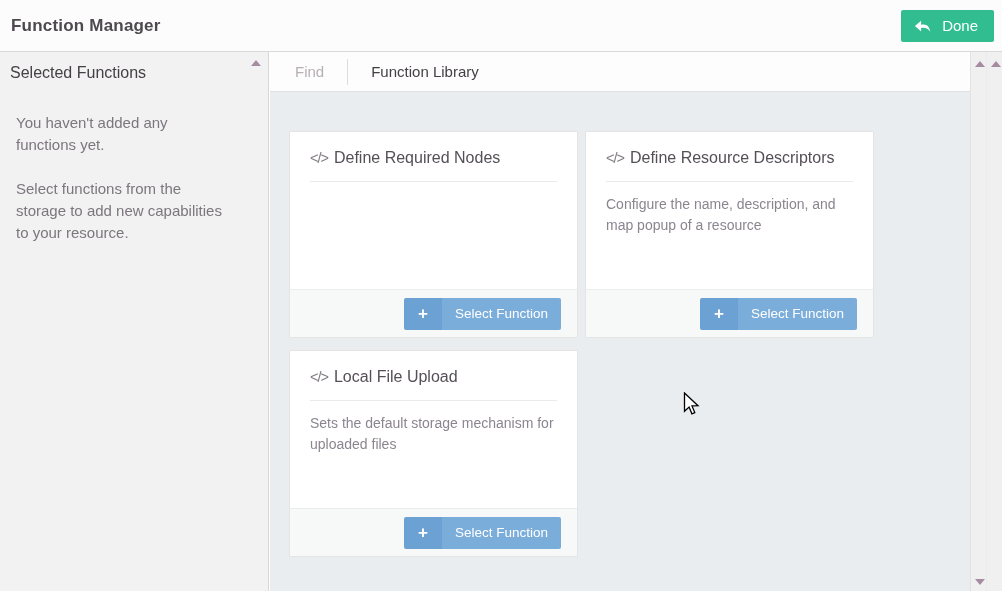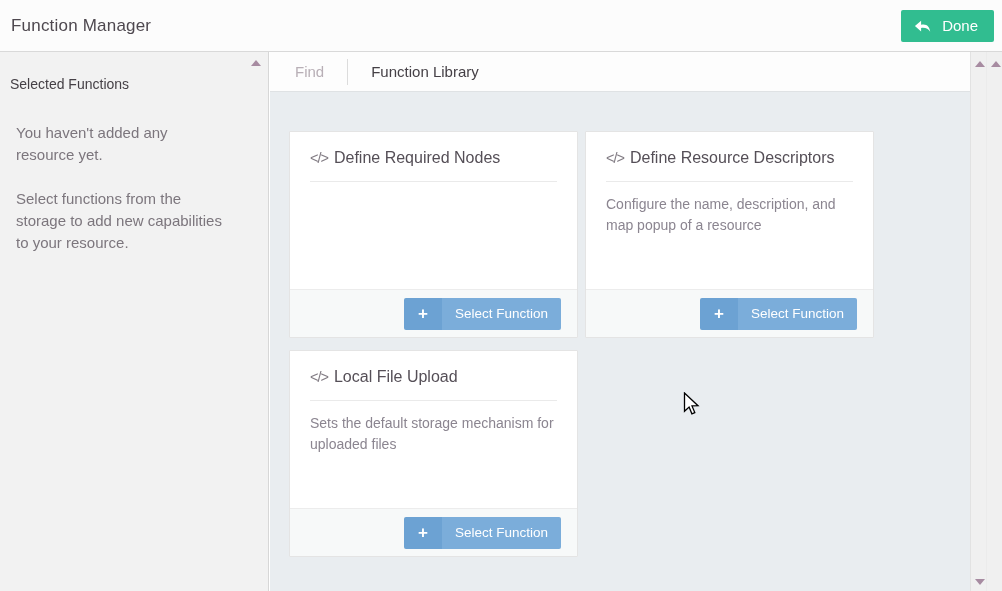--- a/index.html
+++ b/index.html
@@ -11,36 +11,36 @@
     color: #4e484f;
   }
 
   
   .topbar {
     position: absolute; top: 0; left: 0; width: 1002px; height: 52px;
     background: #fcfcfc; border-bottom: 1px solid #d9d9d9;
     display: flex; align-items: center; justify-content: space-between;
     padding: 0 8px 0 11px; z-index: 5;
   }
-  .topbar h1 { font-size: 17px; font-weight: 400; color: #4e484f; letter-spacing: .2px; }
+  .topbar h1 { font-size: 17px; font-weight: 700; color: #4e484f; letter-spacing: .2px; }
   .done-btn {
     display: inline-flex; align-items: center; gap: 11px;
     height: 32px; padding: 0 16px 0 13px;
     background: #31bd90; color: #fff; border: none; border-radius: 2px;
     font-family: inherit; font-size: 15px; cursor: pointer;
   }
   .done-btn svg { display: block; }
 
   
   .sidebar {
     position: absolute; top: 52px; left: 0; width: 269px; bottom: 0;
     background: #f2f2f2; border-right: 1px solid #d7d7d7;
     padding: 12px 16px 0 10px;
   }
-  .sidebar-header { font-size: 14px; color: #454046; margin-bottom: 30px; margin-top: 12px; }
+  .sidebar-header { font-size: 16px; color: #454046; margin-bottom: 30px; }
   .sidebar p {
     font-size: 15px; line-height: 22px; color: #7c767d;
     margin: 0 30px 22px 6px; max-width: 212px;
   }
   .side-scroll-up { position: absolute; top: 8px; right: 7px; }
 
   
   .main { position: absolute; top: 52px; left: 270px; right: 32px; bottom: 0; }
   .tabbar {
     height: 40px; background: #fdfdfd; border-bottom: 1px solid #dfe2e4;
@@ -119,21 +119,21 @@
         <path d="M10 8.2 V2.4 L1.2 10.1 l8.8 7.8 v-5.1 c6.2-.9 10.3 1.2 13 5.4 C22 10.6 17.8 6.4 10 8.2 Z" fill="#ffffff"></path>
       </svg>
     </span>
     <span>Done</span>
   </button>
 </header>
 
 <aside class="sidebar">
   <div class="sidebar-header">Selected Functions</div>
   <span class="side-scroll-up tri-up"></span>
-  <p>You haven't added any resource yet.</p>
+  <p>You haven't added any functions yet.</p>
   <p>Select functions from the storage to add new capabilities to your resource.</p>
 </aside>
 
 <main class="main">
   <div class="tabbar">
     <span class="tab inactive">Find</span>
     <span class="tab-divider"></span>
     <span class="tab active">Function Library</span>
   </div>
 

